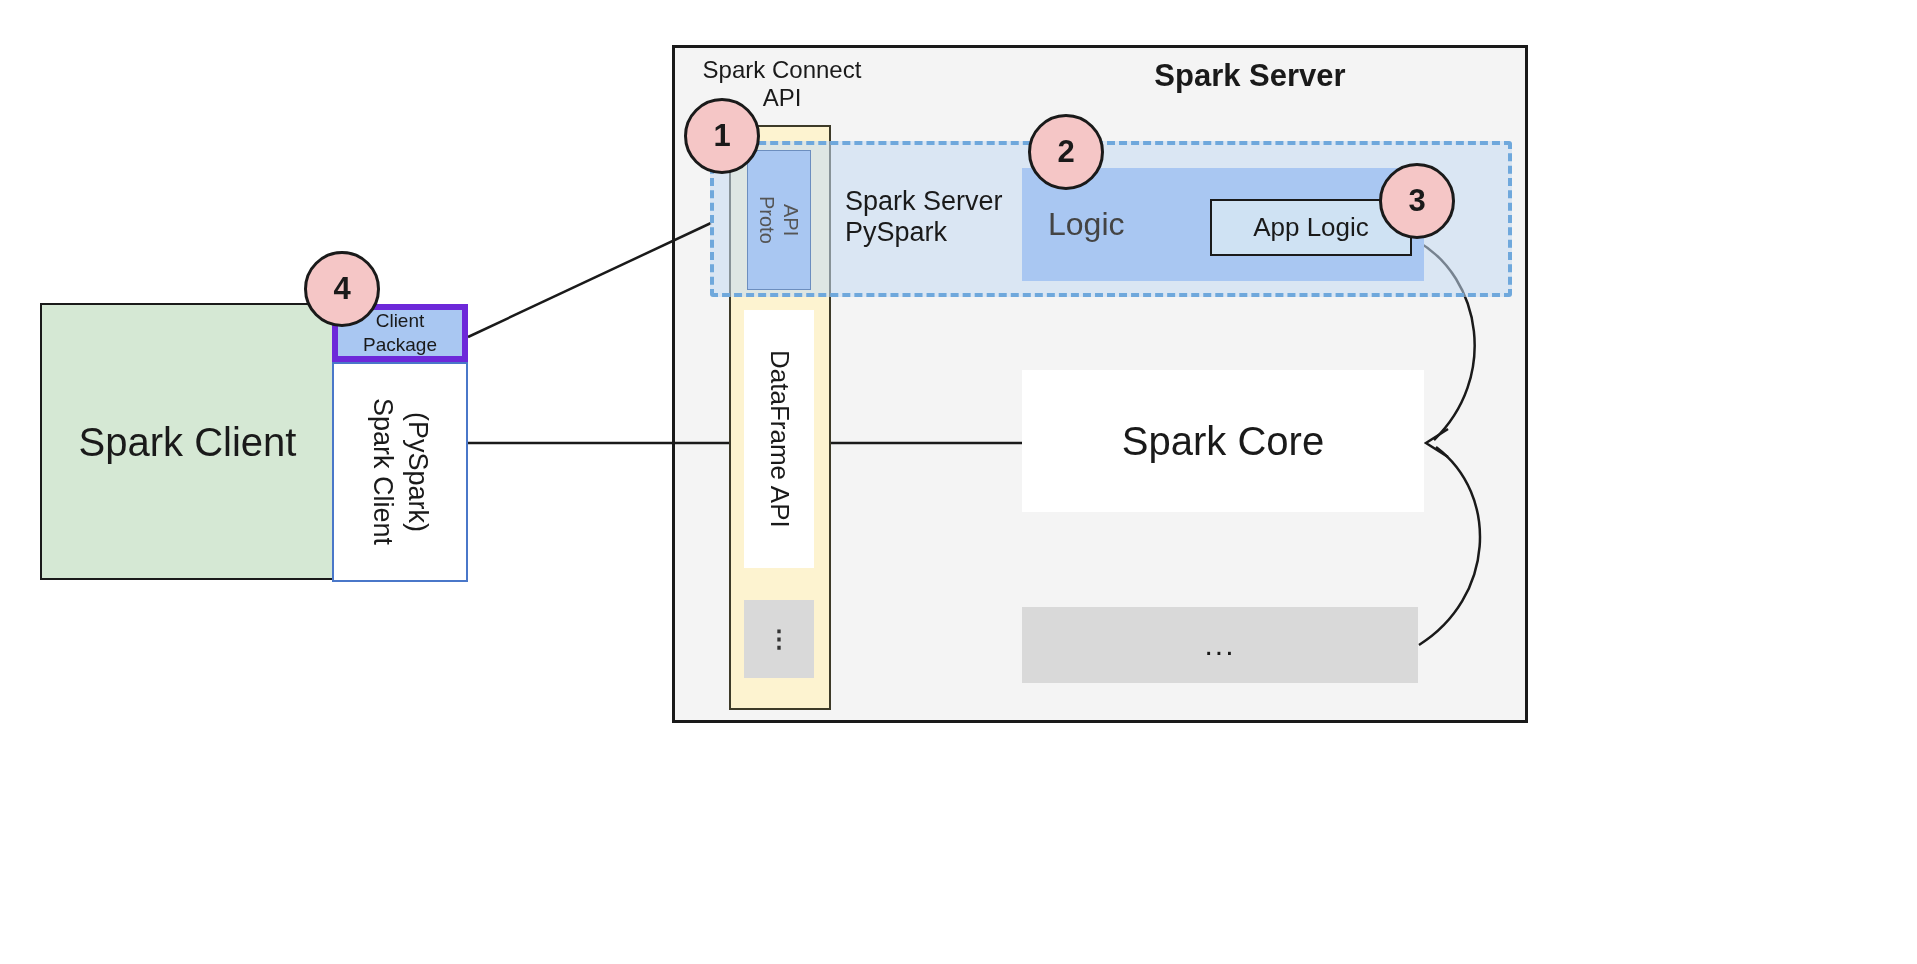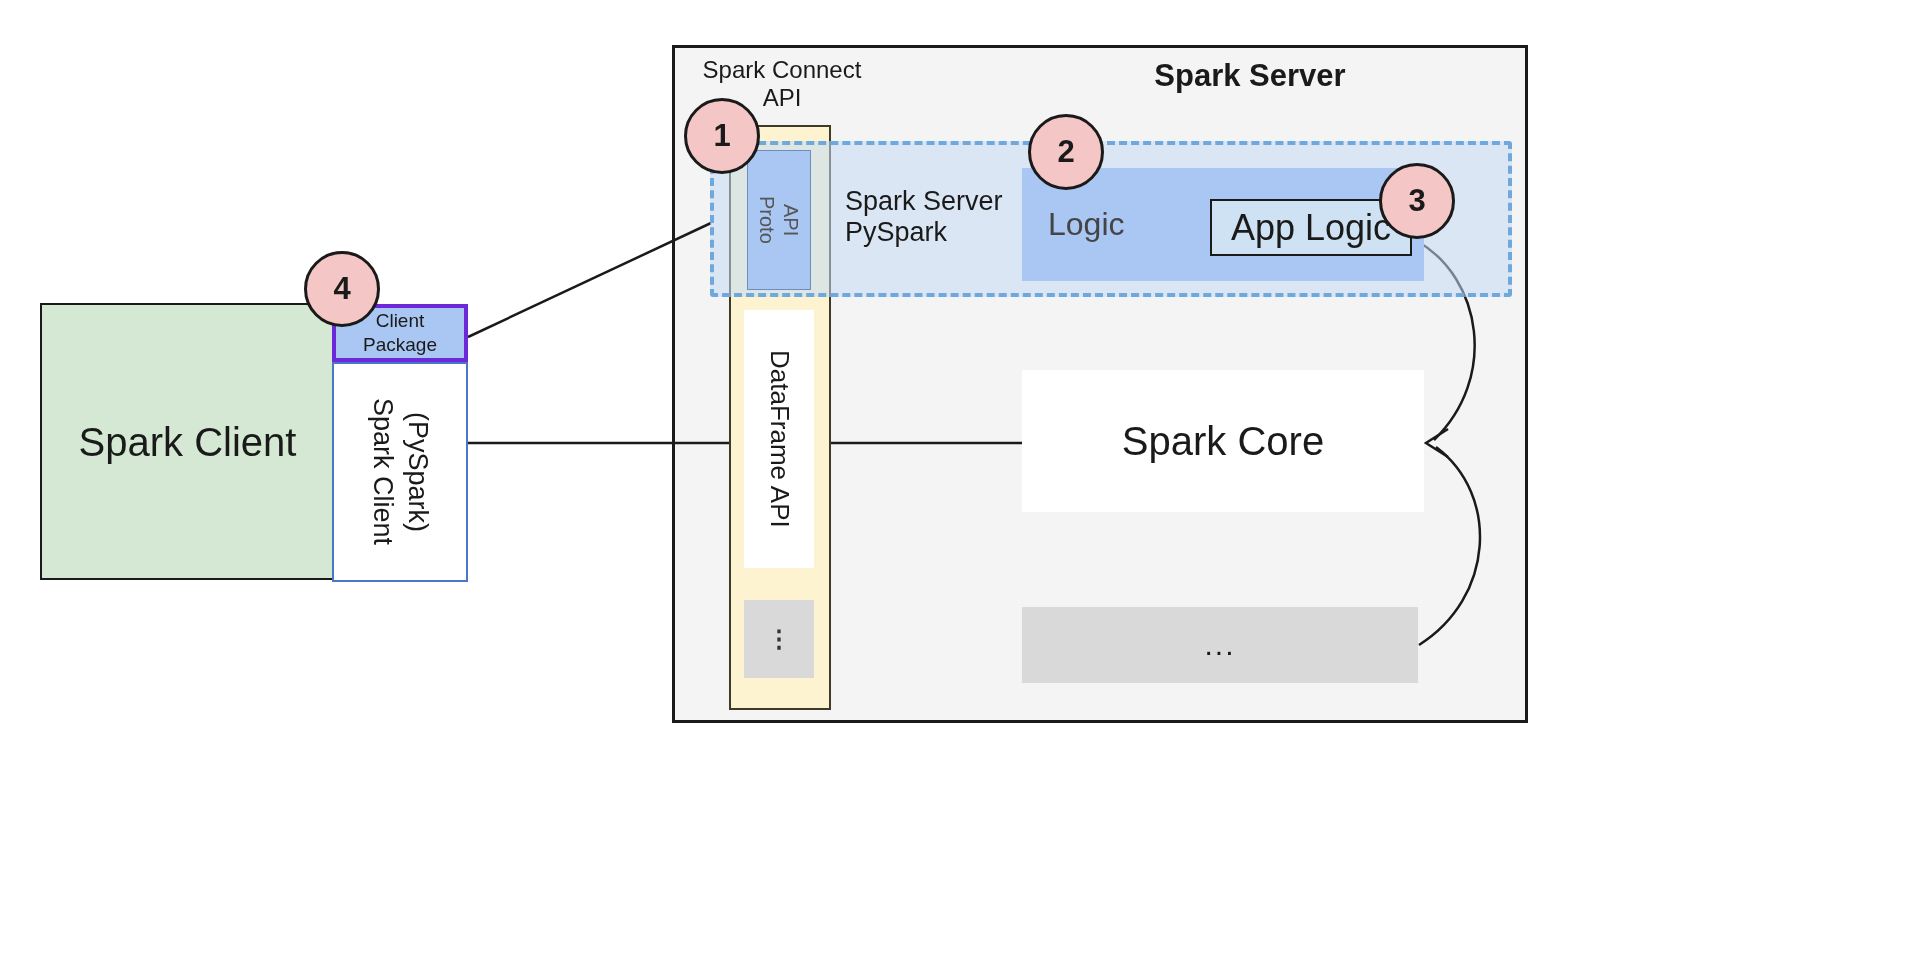--- a/index.html
+++ b/index.html
@@ -17,27 +17,27 @@
   .z0 { z-index: 0; }
   .z2 { z-index: 2; }
   .z3 { z-index: 3; }
   .z4 { z-index: 4; }
 
   .box { display: flex; align-items: center; justify-content: center; text-align: center; }
 
   .server-box { background: #f4f4f4; border: 3px solid #1a1a1a; }
   .green-box  { background: #d5e8d4; border: 2px solid #1a1a1a; font-size: 40px; line-height: 1.3; }
   .blue-fill  { background: #a9c7f2; }
-  .pkg-box    { border: 4px solid #6d28d9; font-size: 19px; line-height: 1.25; }
+  .pkg-box    { border: 6px solid #6d28d9; font-size: 19px; line-height: 1.25; }
   .client-box { background: #ffffff; border: 2px solid #4a77c9; }
   .yellow-col { background: #fdf3d0; border: 2px solid #3d3a28; }
   .proto-box  { border: 1px solid #6c8ebf; color: #555555; font-size: 20px; line-height: 1.2; }
   .dashed-rect { background: rgba(197, 219, 242, 0.55); border: 4px dashed #6fa8dc; border-radius: 3px; }
   .plugin-box { font-size: 32px; color: #444444; justify-content: flex-start; padding-left: 26px; }
-  .applogic-box { background: #cfe2f3; border: 2px solid #1a1a1a; font-size: 36px; }
+  .applogic-box { background: #cfe2f3; border: 2px solid #1a1a1a; font-size: 26px; }
   .white-box { background: #ffffff; }
   .gray-box  { background: #d9d9d9; }
   .core-box  { font-size: 40px; }
   .dots-box  { font-size: 30px; letter-spacing: 2px; }
 
   .vtext { writing-mode: vertical-lr; text-orientation: mixed; }
   .vtext span { display: block; }
 
   .label { line-height: 1.25; }
   .title { font-weight: bold; font-size: 31px; text-align: center; }

